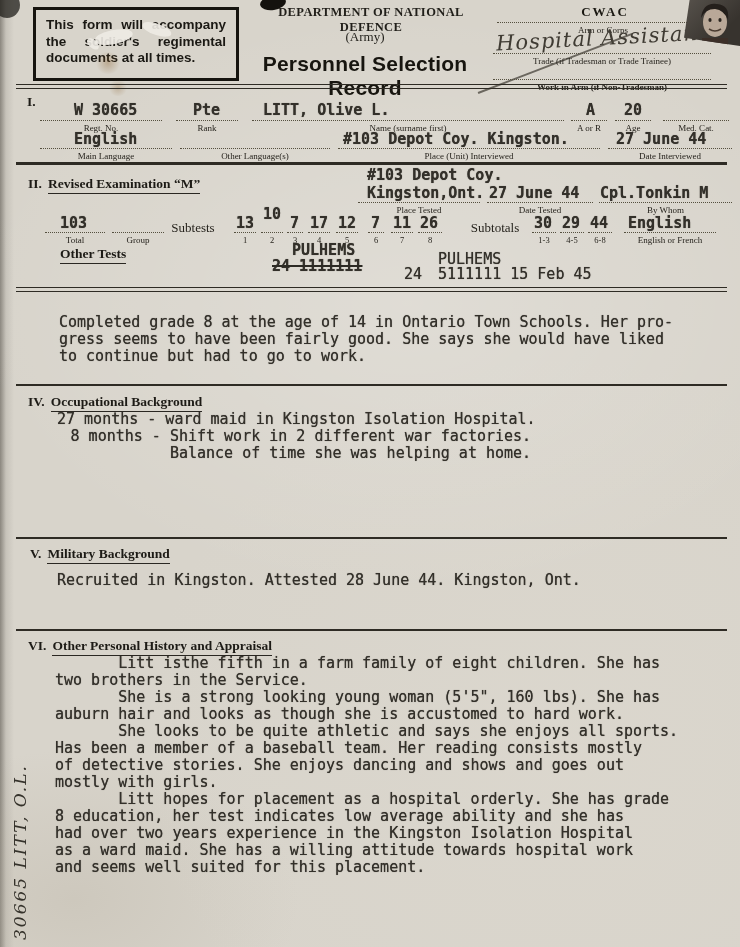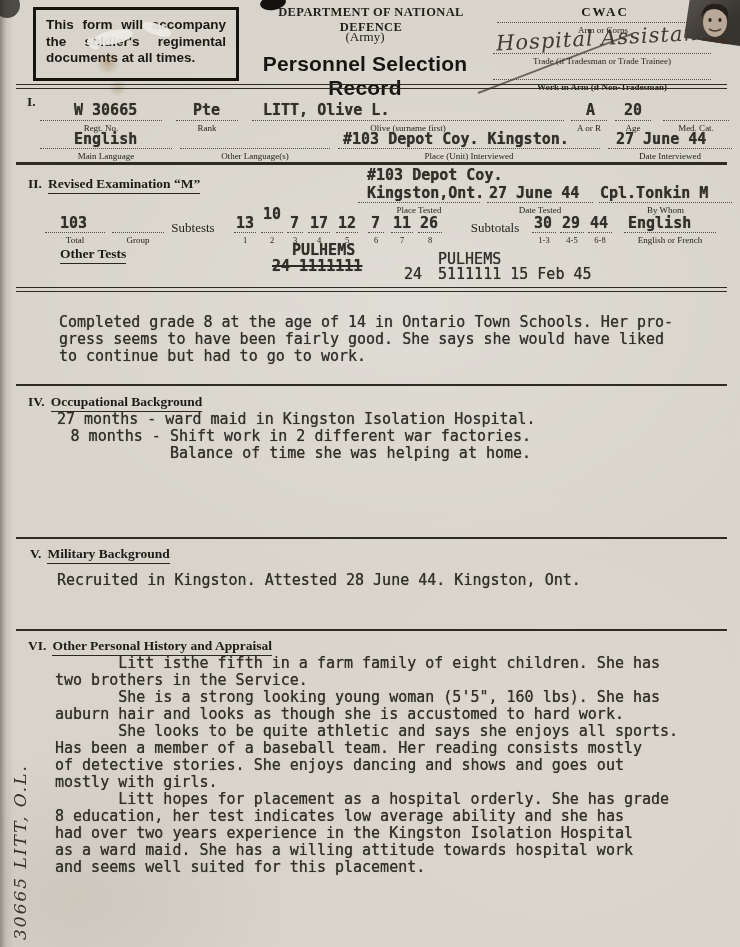--- a/index.html
+++ b/index.html
@@ -124,21 +124,21 @@
 
   <div class="dotl" style="left:40px;top:120px;width:122px;"></div>
   <div class="dotl" style="left:176px;top:120px;width:62px;"></div>
   <div class="dotl" style="left:252px;top:120px;width:312px;"></div>
   <div class="dotl" style="left:571px;top:120px;width:36px;"></div>
   <div class="dotl" style="left:615px;top:120px;width:36px;"></div>
   <div class="dotl" style="left:663px;top:120px;width:66px;"></div>
 
   <div class="plabel" style="left:40px;top:123px;width:122px;">Regt. No.</div>
   <div class="plabel" style="left:176px;top:123px;width:62px;">Rank</div>
-  <div class="plabel" style="left:252px;top:123px;width:312px;">Olive (surname first)</div>
+  <div class="plabel" style="left:252px;top:123px;width:312px;">Name (surname first)</div>
   <div class="plabel" style="left:571px;top:123px;width:36px;">A or R</div>
   <div class="plabel" style="left:615px;top:123px;width:36px;">Age</div>
   <div class="plabel" style="left:663px;top:123px;width:66px;">Med. Cat.</div>
 
   <div class="mono" style="left:74px;top:131px;font-weight:bold;">English</div>
   <div class="mono" style="left:343px;top:131px;font-weight:bold;">#103 Depot Coy. Kingston.</div>
   <div class="mono" style="left:616px;top:131px;font-weight:bold;">27 June 44</div>
 
   <div class="dotl" style="left:40px;top:148px;width:132px;"></div>
   <div class="dotl" style="left:180px;top:148px;width:150px;"></div>

